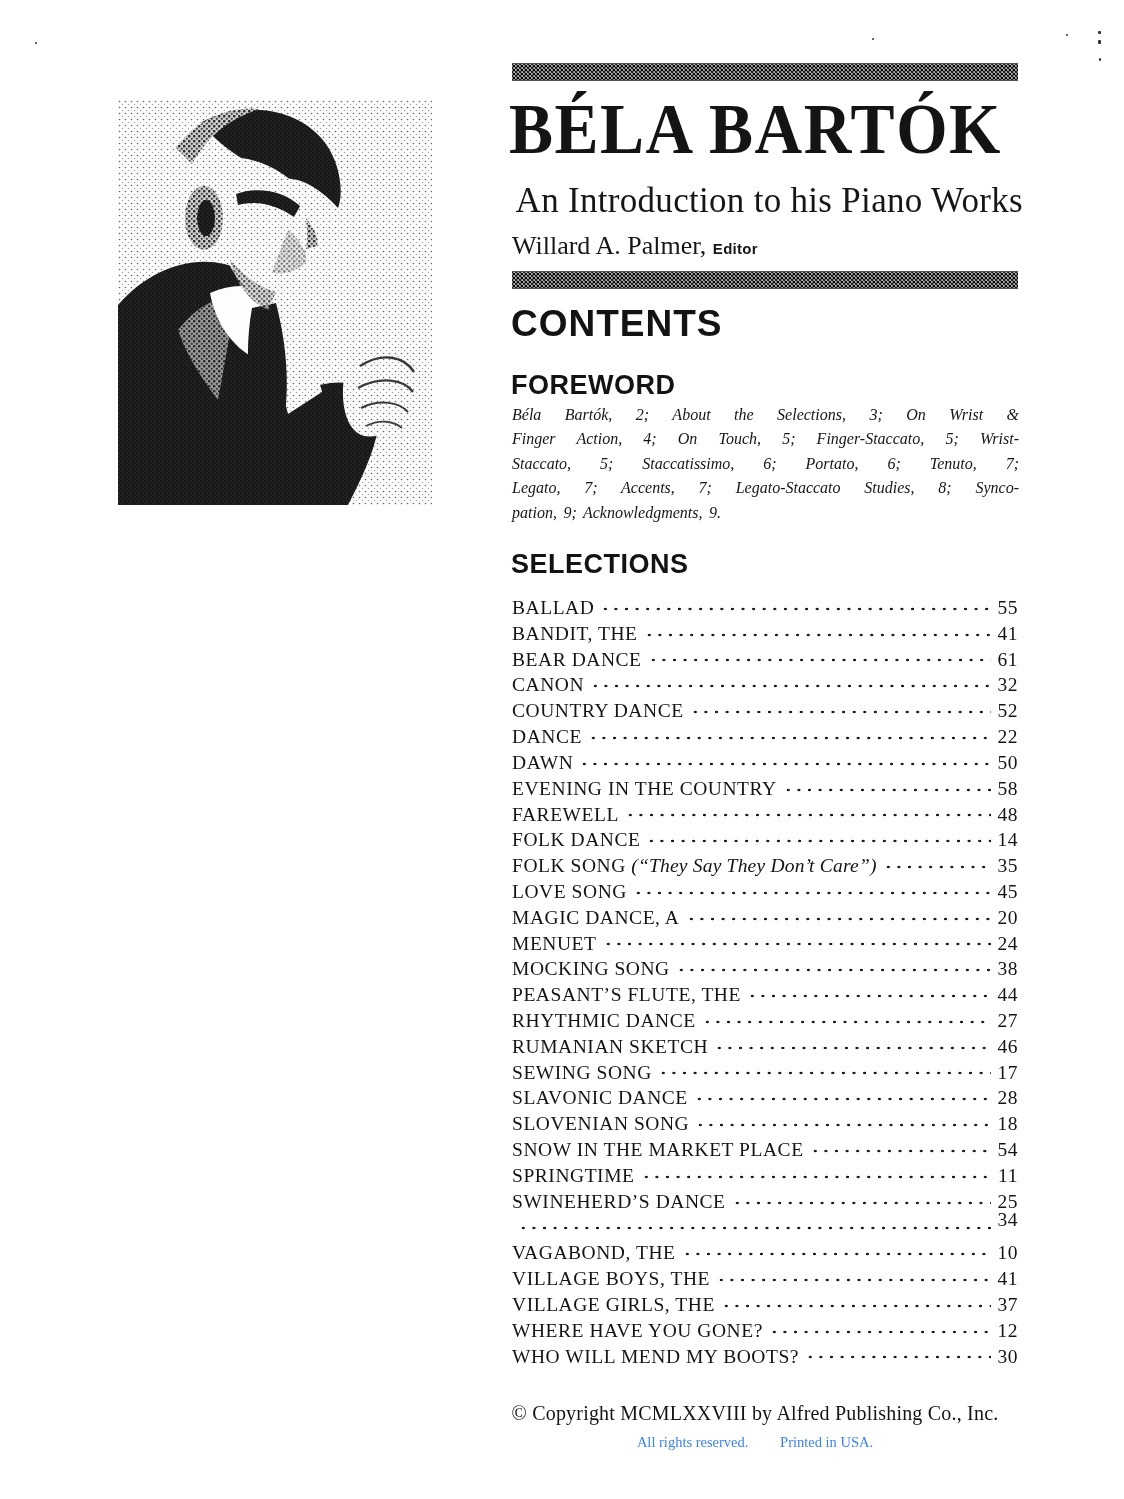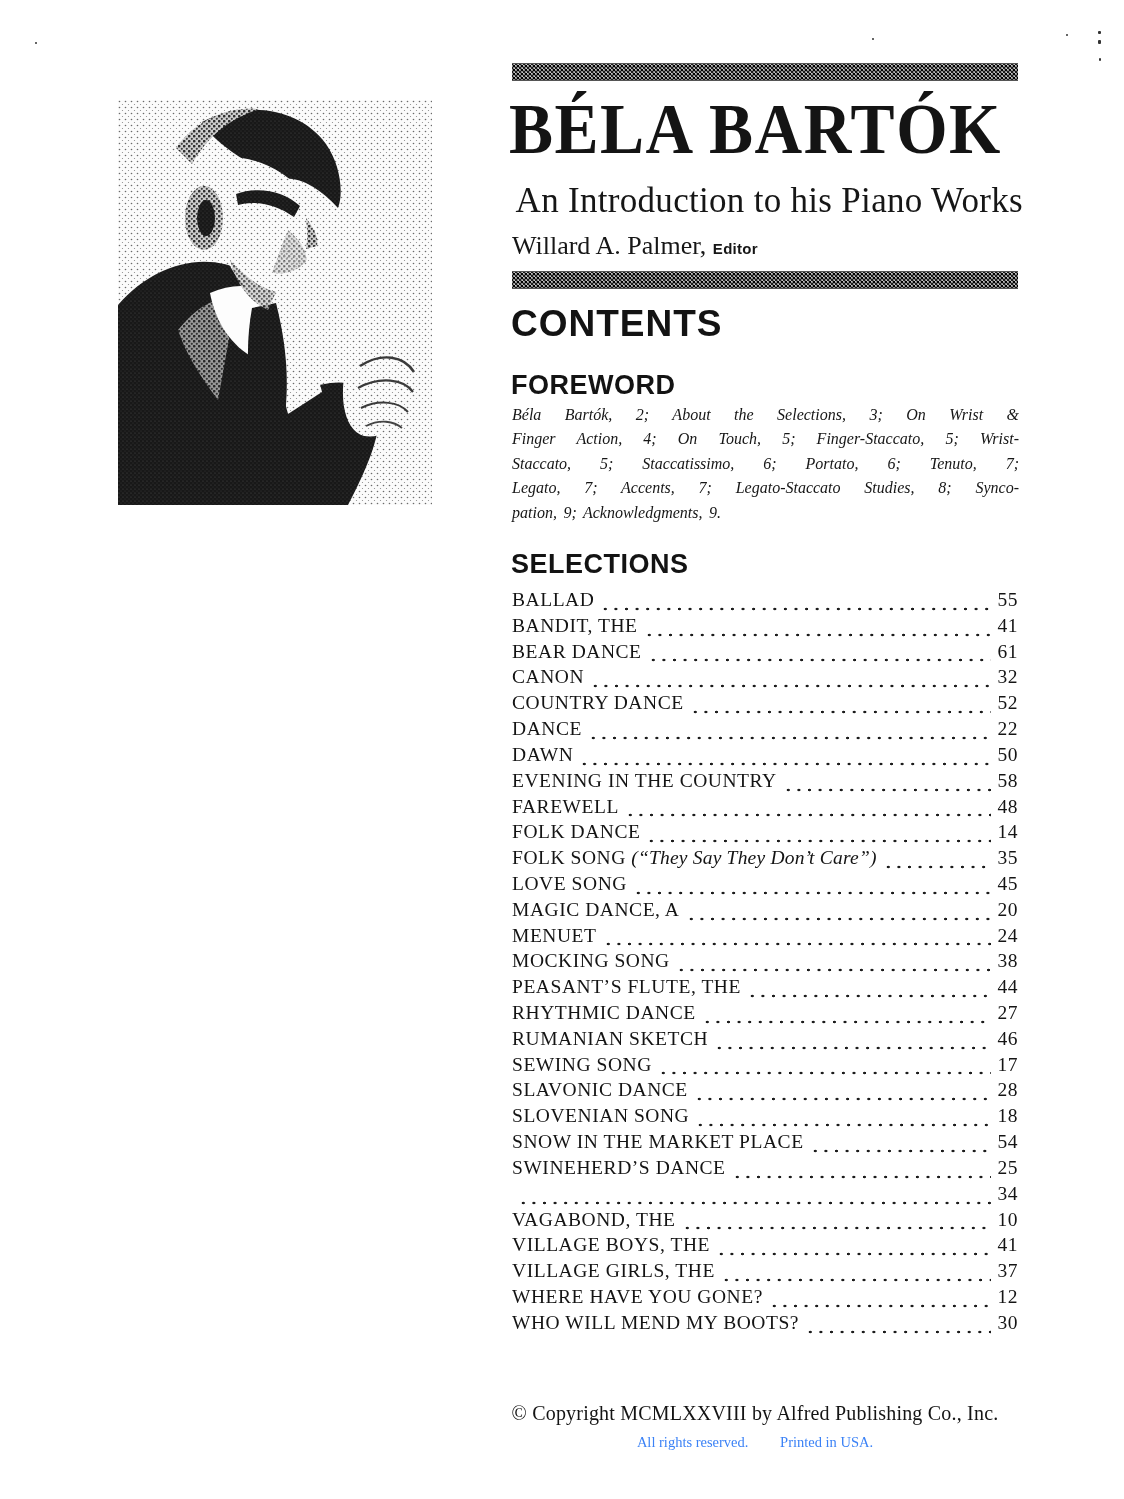--- a/index.html
+++ b/index.html
@@ -66,21 +66,21 @@
   .fw-line.last{text-align-last:left;}
 
   .toc{
     position:absolute;left:512px;top:589px;width:506px;
   }
   .toc-row{
     display:flex;align-items:baseline;
     height:25.82px;font-size:19.5px;letter-spacing:.55px;
     white-space:nowrap;color:#141414;
   }
-  .toc-row .t{flex:0 0 auto;}
+  .toc-row .t{flex:0 0 auto;margin-top:8px;}
   .toc-row .t .note{font-style:italic;letter-spacing:.2px;}
   .toc-row .dots{
     flex:1 1 auto;align-self:stretch;margin:0 3px 0 6px;
     background-image:radial-gradient(circle, #1c1c1c 1.15px, transparent 1.6px);
     background-size:10.6px 4px;
     background-repeat:repeat-x;
     background-position:left bottom 4px;
   }
   .toc-row .p{flex:0 0 auto;text-align:right;min-width:24px;}
 
@@ -310,20 +310,25 @@
       <span class="dots"></span>
       <span class="p">18</span>
     </div>
 
     <div class="toc-row">
       <span class="t"><span class="main">SNOW IN THE MARKET PLACE</span><span class="note"></span></span>
       <span class="dots"></span>
       <span class="p">54</span>
     </div>
 
+    <div class="toc-row">
+      <span class="t"><span class="main">SPRINGTIME</span><span class="note"></span></span>
+      <span class="dots"></span>
+      <span class="p">11</span>
+    </div>
 
     <div class="toc-row">
       <span class="t"><span class="main">SWINEHERD’S DANCE</span><span class="note"></span></span>
       <span class="dots"></span>
       <span class="p">25</span>
     </div>
 
 
     <div class="toc-row">
       <span class="dots"></span>

